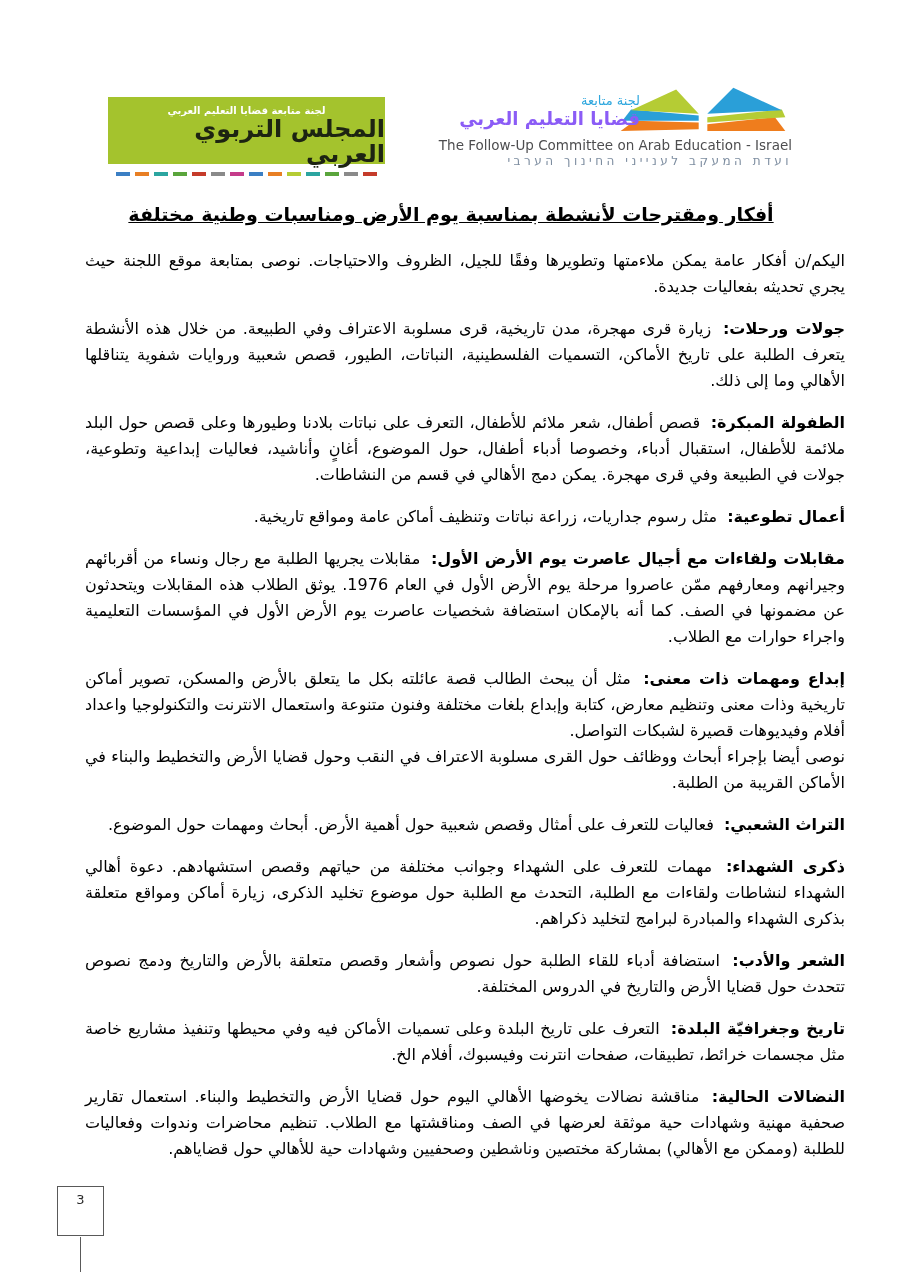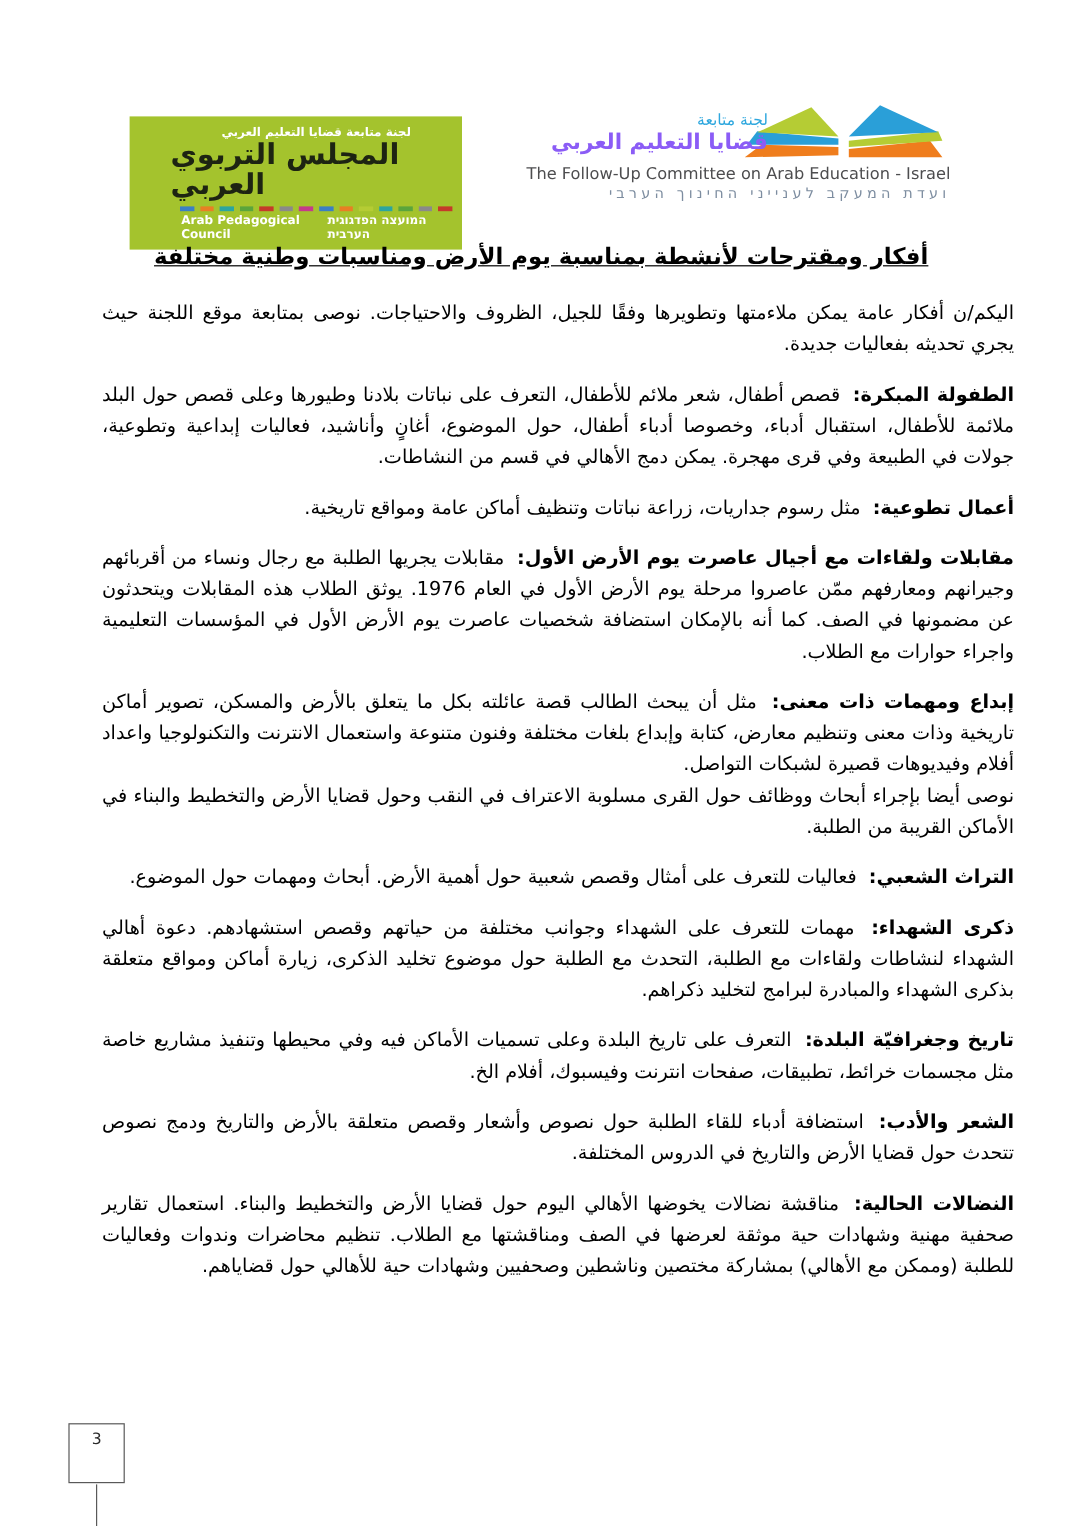--- a/index.html
+++ b/index.html
@@ -4,29 +4,29 @@
 <style>
   html,body { margin:0; padding:0; background:#ffffff; }
   .page {
     position:relative; width:900px; height:1272px; background:#ffffff;
     font-family:"DejaVu Sans", sans-serif; direction:rtl; overflow:hidden;
     margin:0 auto;
   }
 
   
   .logo-left {
-    position:absolute; left:108px; top:97px; width:277px; height:111px;
-    background:#a4c32d; box-sizing:border-box; direction:rtl;padding-left:34px;
+    position:absolute; left:108px; top:97px; width:277px; height:67px;
+    background:#a4c32d; box-sizing:border-box; direction:rtl;
   }
   .apc-arc {
     color:#ffffff; font-size:10px; font-weight:bold; text-align:center;
     padding-top:8px; letter-spacing:0.5px;
   }
   .apc-title {
-    color:#1d2412; font-size:24px; font-weight:bold; text-align:left;
+    color:#1d2412; font-size:24px; font-weight:bold; text-align:right;
     line-height:1.05; margin-top:1px;
   }
   .dash-row { display:flex; justify-content:center; gap:5px; margin:5px 8px 3px; }
   .dash { width:14px; height:4px; display:inline-block; }
   .apc-bottom {
     display:flex; justify-content:space-between; padding:0 9px;
     color:#ffffff; font-size:10px; font-weight:bold; direction:ltr;
   }
 
   .logo-right { position:absolute; left:430px; top:86px; width:362px; height:84px; }
@@ -109,28 +109,29 @@
     </div>
     <div class="fu-en">The Follow-Up Committee on Arab Education - Israel</div>
     <div class="fu-he">ועדת המעקב לענייני החינוך הערבי</div>
   </div>
 
   <div class="doc-title">أفكار ومقترحات لأنشطة بمناسبة يوم الأرض ومناسبات وطنية مختلفة</div>
 
   <div class="content">
     <p class="intro">اليكم/ن أفكار عامة يمكن ملاءمتها وتطويرها وفقًا للجيل، الظروف والاحتياجات. نوصى بمتابعة موقع اللجنة حيث يجري تحديثه بفعاليات جديدة.</p>
     <div id="sections">
+        <p class="sec"><b class="sec-h">جولات ورحلات:</b> <span>زيارة قرى مهجرة، مدن تاريخية، قرى مسلوبة الاعتراف وفي الطبيعة. من خلال هذه الأنشطة يتعرف الطلبة على تاريخ الأماكن، التسميات الفلسطينية، النباتات، الطيور، قصص شعبية وروايات شفوية يتناقلها الأهالي وما إلى ذلك.</span></p>
         <p class="sec"><b class="sec-h">الطفولة المبكرة:</b> <span>قصص أطفال، شعر ملائم للأطفال، التعرف على نباتات بلادنا وطيورها وعلى قصص حول البلد ملائمة للأطفال، استقبال أدباء، وخصوصا أدباء أطفال، حول الموضوع، أغانٍ وأناشيد، فعاليات إبداعية وتطوعية، جولات في الطبيعة وفي قرى مهجرة. يمكن دمج الأهالي في قسم من النشاطات.</span></p>
         <p class="sec"><b class="sec-h">أعمال تطوعية:</b> <span>مثل رسوم جداريات، زراعة نباتات وتنظيف أماكن عامة ومواقع تاريخية.</span></p>
         <p class="sec"><b class="sec-h">مقابلات ولقاءات مع أجيال عاصرت يوم الأرض الأول:</b> <span>مقابلات يجريها الطلبة مع رجال ونساء من أقربائهم وجيرانهم ومعارفهم ممّن عاصروا مرحلة يوم الأرض الأول في العام 1976. يوثق الطلاب هذه المقابلات ويتحدثون عن مضمونها في الصف. كما أنه بالإمكان استضافة شخصيات عاصرت يوم الأرض الأول في المؤسسات التعليمية واجراء حوارات مع الطلاب.</span></p>
         <p class="sec"><b class="sec-h">إبداع ومهمات ذات معنى:</b> <span>مثل أن يبحث الطالب قصة عائلته بكل ما يتعلق بالأرض والمسكن، تصوير أماكن تاريخية وذات معنى وتنظيم معارض، كتابة وإبداع بلغات مختلفة وفنون متنوعة واستعمال الانترنت والتكنولوجيا واعداد أفلام وفيديوهات قصيرة لشبكات التواصل.</span><span class="sec-b2">نوصى أيضا بإجراء أبحاث ووظائف حول القرى مسلوبة الاعتراف في النقب وحول قضايا الأرض والتخطيط والبناء في الأماكن القريبة من الطلبة.</span></p>
         <p class="sec"><b class="sec-h">التراث الشعبي:</b> <span>فعاليات للتعرف على أمثال وقصص شعبية حول أهمية الأرض. أبحاث ومهمات حول الموضوع.</span></p>
         <p class="sec"><b class="sec-h">ذكرى الشهداء:</b> <span>مهمات للتعرف على الشهداء وجوانب مختلفة من حياتهم وقصص استشهادهم. دعوة أهالي الشهداء لنشاطات ولقاءات مع الطلبة، التحدث مع الطلبة حول موضوع تخليد الذكرى، زيارة أماكن ومواقع متعلقة بذكرى الشهداء والمبادرة لبرامج لتخليد ذكراهم.</span></p>
+        <p class="sec"><b class="sec-h">الشعر والأدب:</b> <span>استضافة أدباء للقاء الطلبة حول نصوص وأشعار وقصص متعلقة بالأرض والتاريخ ودمج نصوص تتحدث حول قضايا الأرض والتاريخ في الدروس المختلفة.</span></p>
         <p class="sec"><b class="sec-h">تاريخ وجغرافيّة البلدة:</b> <span>التعرف على تاريخ البلدة وعلى تسميات الأماكن فيه وفي محيطها وتنفيذ مشاريع خاصة مثل مجسمات خرائط، تطبيقات، صفحات انترنت وفيسبوك، أفلام الخ.</span></p>
-        <p class="sec"><b class="sec-h">الشعر والأدب:</b> <span>استضافة أدباء للقاء الطلبة حول نصوص وأشعار وقصص متعلقة بالأرض والتاريخ ودمج نصوص تتحدث حول قضايا الأرض والتاريخ في الدروس المختلفة.</span></p>
         <p class="sec"><b class="sec-h">النضالات الحالية:</b> <span>مناقشة نضالات يخوضها الأهالي اليوم حول قضايا الأرض والتخطيط والبناء. استعمال تقارير صحفية مهنية وشهادات حية موثقة لعرضها في الصف ومناقشتها مع الطلاب. تنظيم محاضرات وندوات وفعاليات للطلبة (وممكن مع الأهالي) بمشاركة مختصين وناشطين وصحفيين وشهادات حية للأهالي حول قضاياهم.</span></p>
       </div>
   </div>
 
   <div class="pgbox">
     <span>3</span>
   </div>
   <div class="pgline"></div>
 
 </div>

